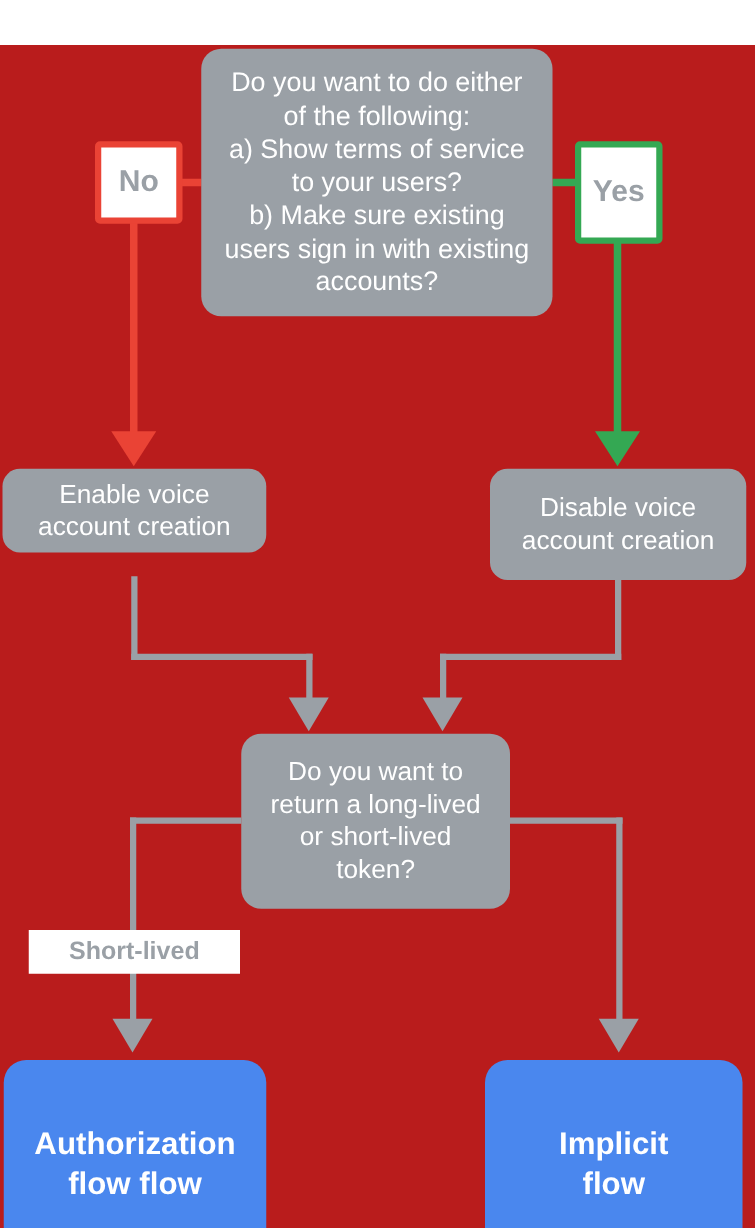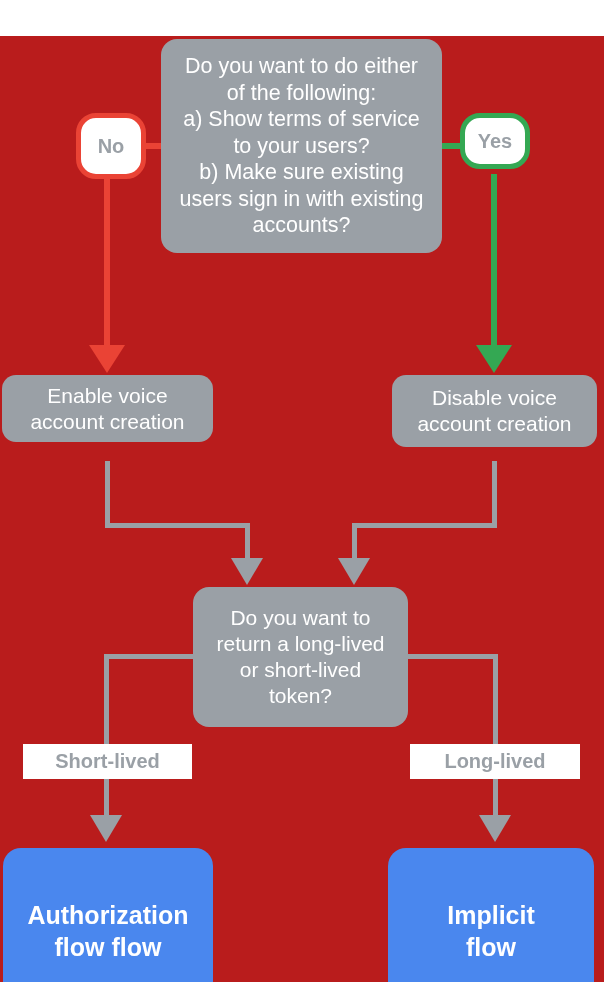--- a/index.html
+++ b/index.html
@@ -45,24 +45,24 @@
   .gray-node {
     background: #9AA0A6;
     border-radius: 16px;
     font-size: 21px;
     line-height: 26px;
   }
   .q1 { font-size: 21.5px; line-height: 26.5px; }
 
   .decision-badge {
     background: #ffffff;
-    border-radius: 20px;
+    border-radius: 4px;
     border: 5px solid;
     color: #9AA0A6;
-    font-size: 20px;
+    font-size: 24px;
     font-weight: 700;
   }
   .decision-badge.no  { border-color: #EA4335; }
   .decision-badge.yes { border-color: #34A853; }
 
   .branch-label {
     background: #ffffff;
     color: #9AA0A6;
     font-size: 20px;
     font-weight: 700;
@@ -113,46 +113,43 @@
 a) Show terms of service
 to your users?
 b) Make sure existing
 users sign in with existing
 accounts?</span>
   </div>
 
   <div class="node decision-badge no" style="left:76px; top:77px; width:70px; height:66px;">
     <span class="txt">No</span>
   </div>
-  <div class="node decision-badge yes" style="left:460px; top:77px; width:70px; height:56px;">
+  <div class="node decision-badge yes" style="left:460px; top:77px; width:70px; height:82px;">
     <span class="txt">Yes</span>
   </div>
 
   <div class="node gray-node" style="left:2px; top:339px; width:211px; height:67px; border-radius:14px;">
     <span class="txt">Enable voice
 account creation</span>
   </div>
-  <div class="node gray-node" style="left:392px; top:339px; width:205px; height:72px; border-radius:14px;">
+  <div class="node gray-node" style="left:392px; top:339px; width:205px; height:89px; border-radius:14px;">
     <span class="txt">Disable voice
 account creation</span>
   </div>
 
   <div class="node gray-node" style="left:193px; top:551px; width:215px; height:140px; padding:21px;">
     <span class="txt">Do you want to
 return a long-lived
 or short-lived
 token?</span>
   </div>
 
   <div class="node branch-label" style="left:23px; top:708px; width:169px; height:35px;text-align:right;">
     <span class="txt">Short-lived</span>
   </div>
-  <div class="node branch-label" style="left:410px; top:708px; width:170px; height:35px;">
-    <span class="txt">Long-lived</span>
-  </div>
 
   <div class="node blue-node" style="left:3px; top:812px; width:210px; height:166px;">
     <span class="txt">Authorization
 flow flow</span>
   </div>
   <div class="node blue-node" style="left:388px; top:812px; width:206px; height:166px;justify-content:center;">
     <span class="txt">Implicit
 flow</span>
   </div>
 

